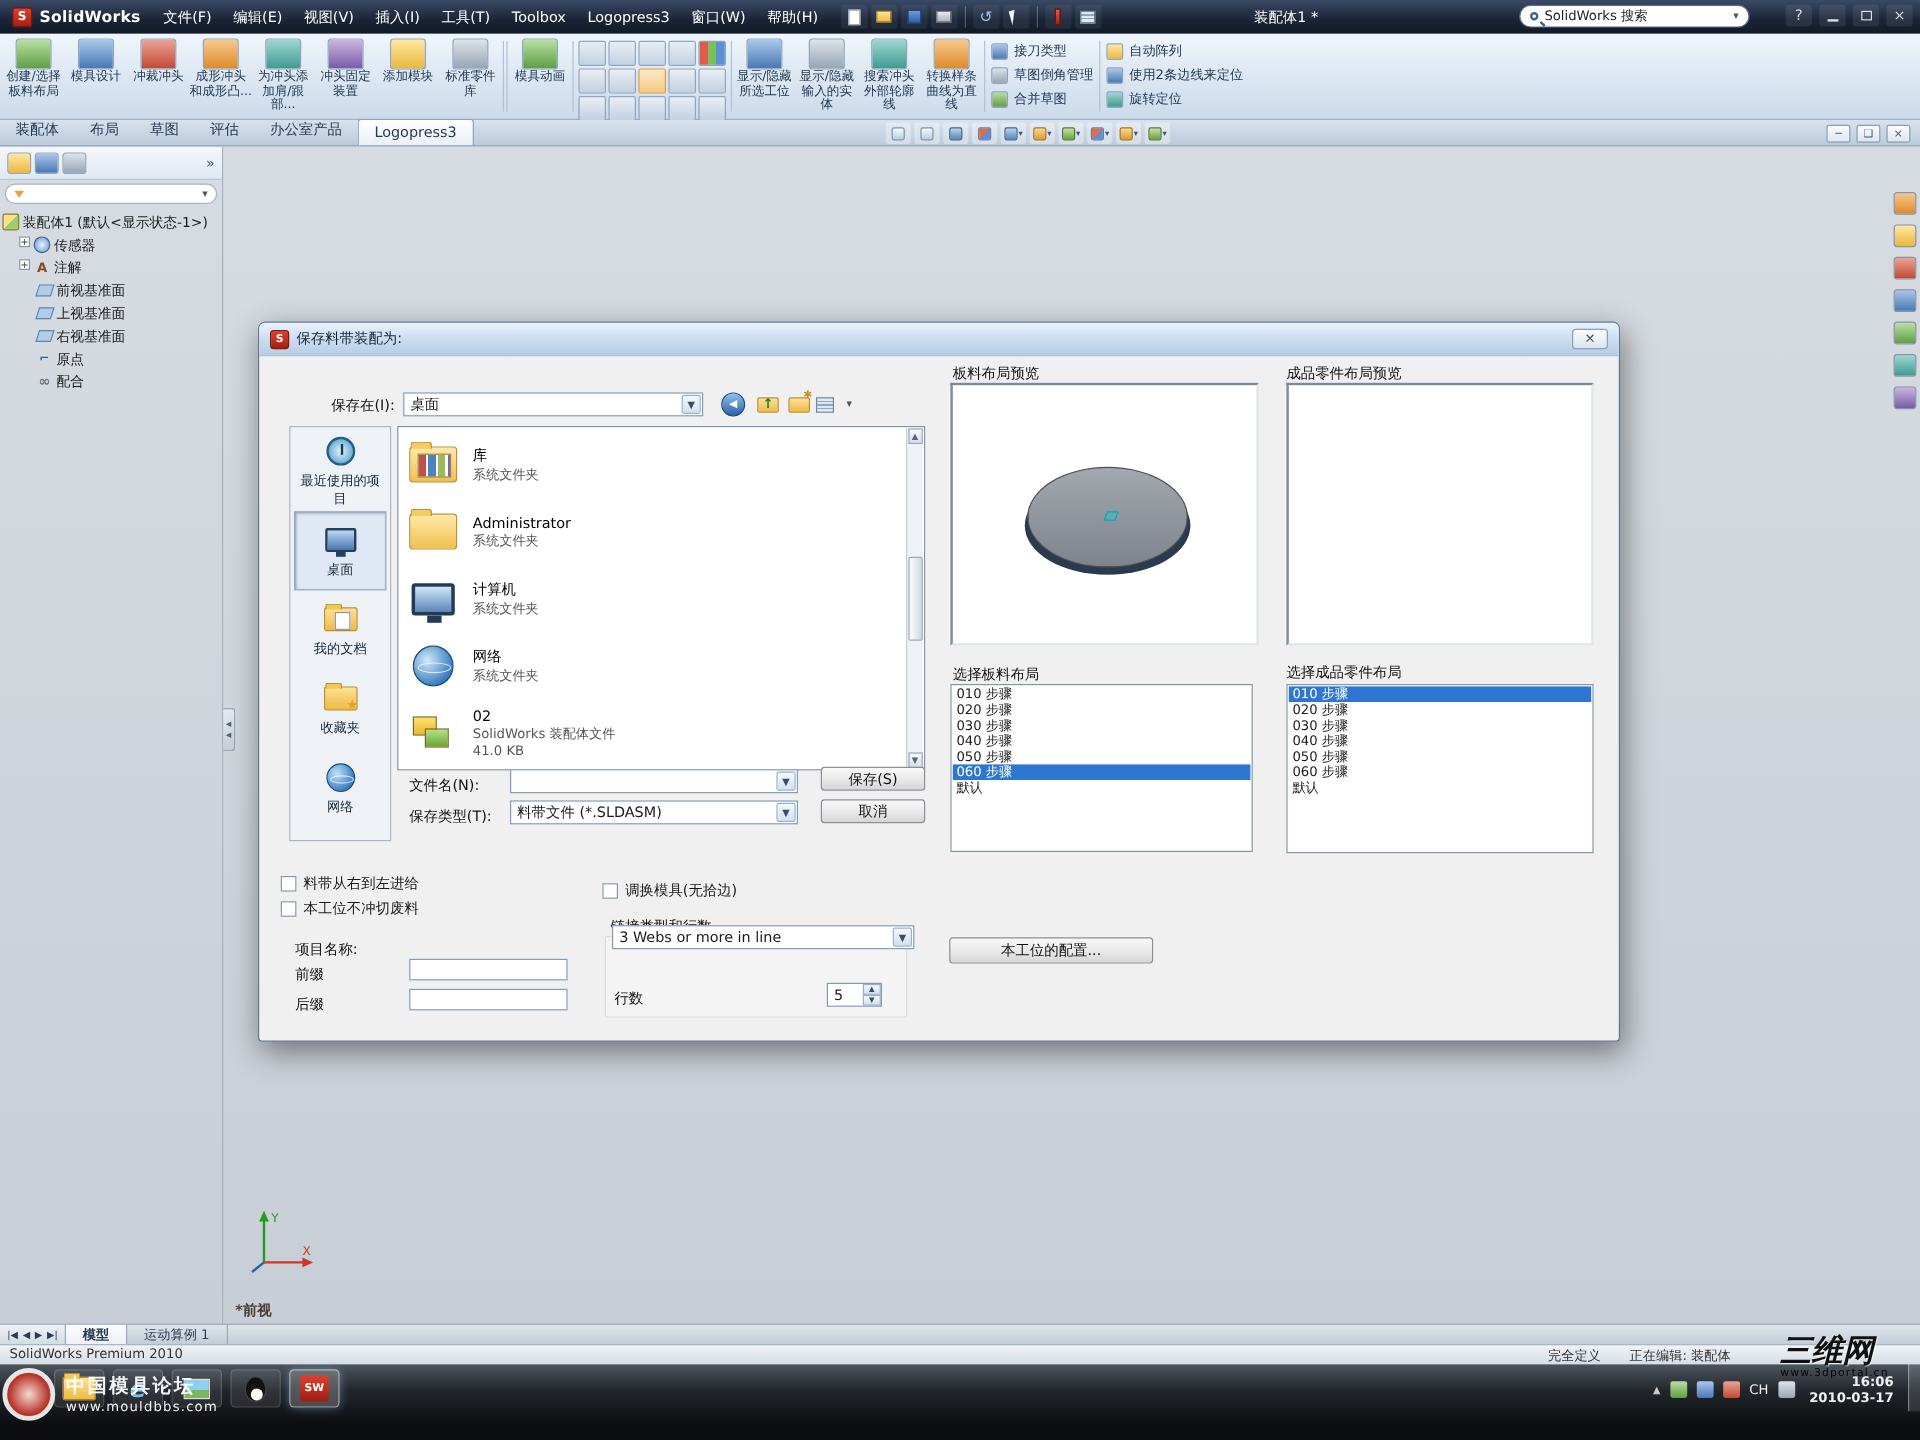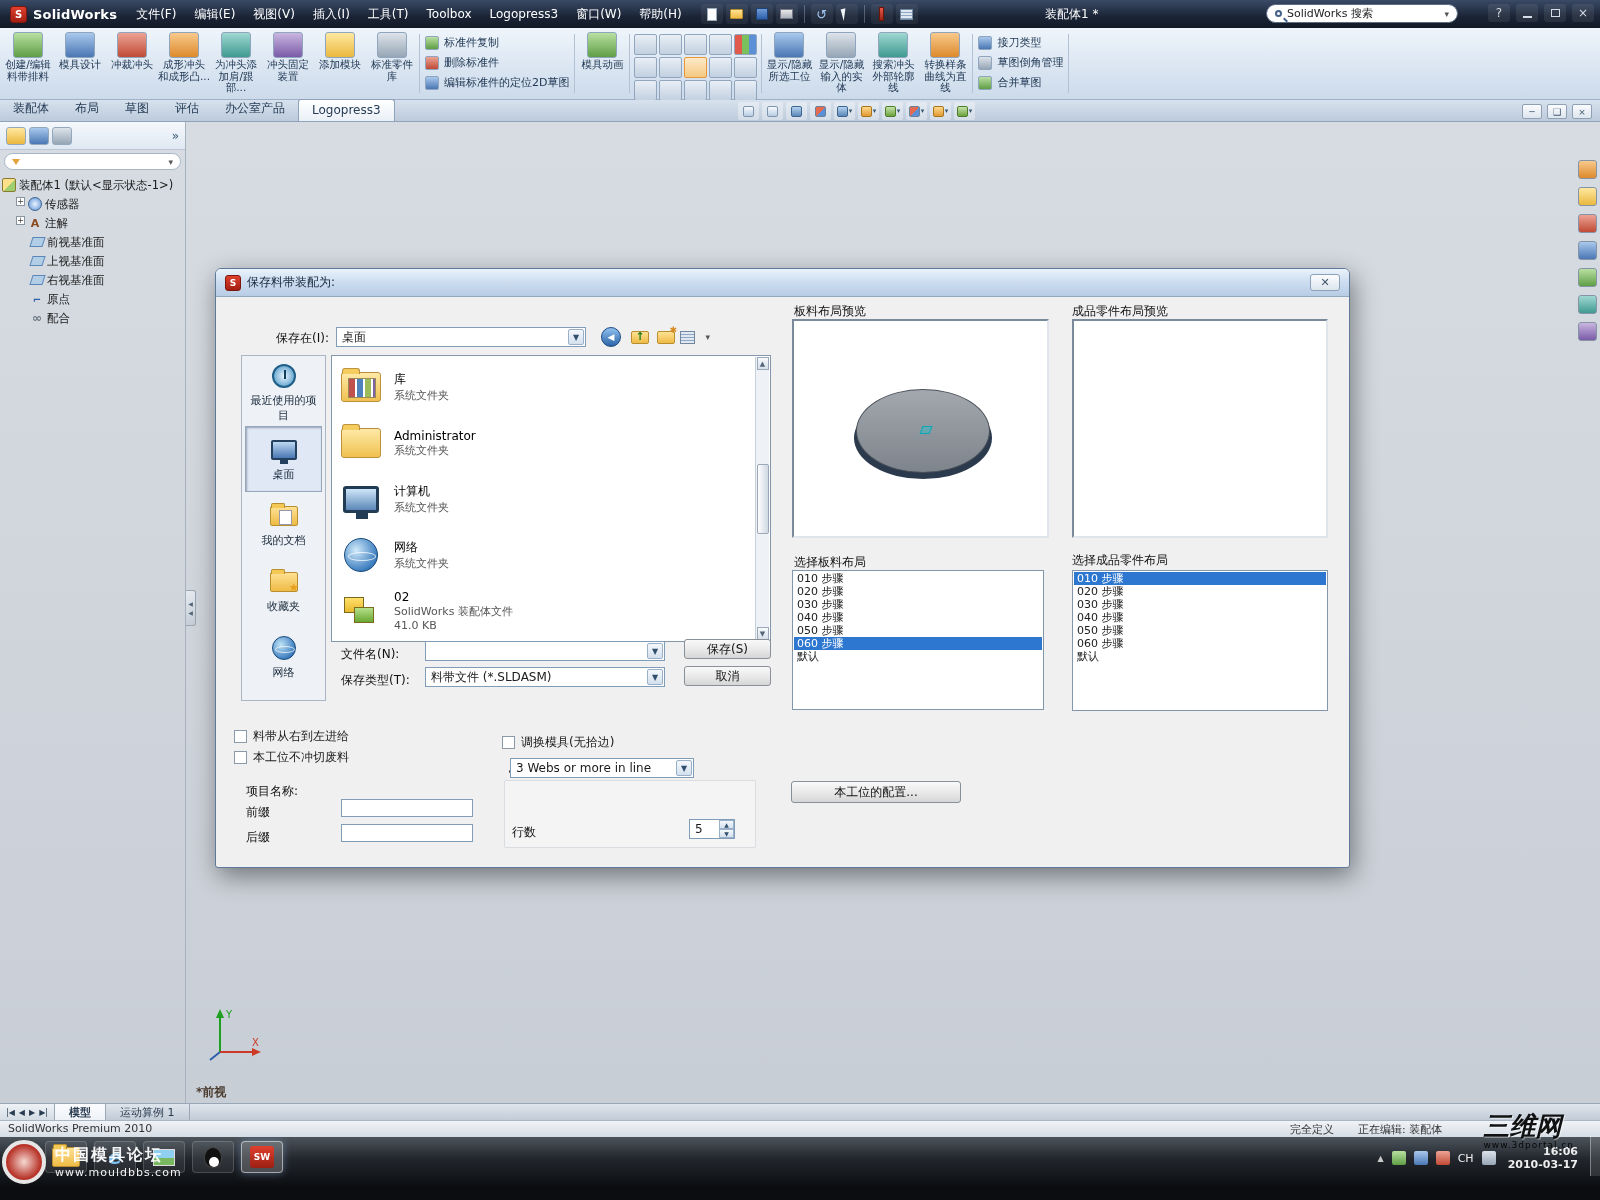--- a/index.html
+++ b/index.html
@@ -297,21 +297,21 @@
       <span class="wb">
           <i class="max-glyph"></i>
         </span>
       <span class="wb close">×</span>
     </div>
   </div>
 
   <div class="ribbon">
     <div class="rbtn">
         <span class="ric ic-g"></span>
-        <span class="rlabel">创建/编辑料带排料</span>
+        <span class="rlabel">创建/选择板料布局</span>
       </div>
     <div class="rbtn">
         <span class="ric ic-b"></span>
         <span class="rlabel">模具设计</span>
       </div>
     <div class="rbtn">
         <span class="ric ic-r"></span>
         <span class="rlabel">冲裁冲头</span>
       </div>
     <div class="rbtn">
@@ -328,34 +328,20 @@
       </div>
     <div class="rbtn">
         <span class="ric ic-y"></span>
         <span class="rlabel">添加模块</span>
       </div>
     <div class="rbtn">
         <span class="ric ic-s"></span>
         <span class="rlabel">标准零件库</span>
       </div>
     <div class="rsep"></div>
-    <div class="rcol">
-      <div class="srow">
-          <span class="sic ic-g"></span>
-          <span>标准件复制</span>
-        </div>
-      <div class="srow">
-          <span class="sic ic-r"></span>
-          <span>删除标准件</span>
-        </div>
-      <div class="srow">
-          <span class="sic ic-b"></span>
-          <span>编辑标准件的定位2D草图</span>
-        </div>
-    </div>
     <div class="rsep"></div>
     <div class="rbtn">
         <span class="ric ic-g"></span>
         <span class="rlabel">模具动画</span>
       </div>
     <div class="rsep"></div>
     <div class="mini-grid">
       <span class="mini"></span>
         <span class="mini"></span>
         <span class="mini"></span>
@@ -398,20 +384,34 @@
       <div class="srow">
           <span class="sic ic-s"></span>
           <span>草图倒角管理</span>
         </div>
       <div class="srow">
           <span class="sic ic-g"></span>
           <span>合并草图</span>
         </div>
     </div>
     <div class="rsep"></div>
+    <div class="rcol">
+      <div class="srow">
+          <span class="sic ic-y"></span>
+          <span>自动阵列</span>
+        </div>
+      <div class="srow">
+          <span class="sic ic-b"></span>
+          <span>使用2条边线来定位</span>
+        </div>
+      <div class="srow">
+          <span class="sic ic-t"></span>
+          <span>旋转定位</span>
+        </div>
+    </div>
   </div>
   <div class="ds-logo">3S</div>
 
   <div class="tabstrip">
     <span class="tab">装配体</span>
     <span class="tab">布局</span>
     <span class="tab">草图</span>
     <span class="tab">评估</span>
     <span class="tab">办公室产品</span>
     <span class="tab active">Logopress3</span>
@@ -690,21 +690,21 @@
         </div>
 
         <span class="dlabel" style="left:30px;top:486px">项目名称:</span>
         <span class="dlabel" style="left:30px;top:507px">前缀</span>
         <input class="tbox" style="left: 125px; top: 502px; width: 132px;">
         <span class="dlabel" style="left:30px;top:532px">后缀</span>
         <input class="tbox" style="left: 125px; top: 527px; width: 132px;">
 
         <span class="dlabel" style="left:293px;top:467px">链接类型和行数</span>
         <div class="etched" style="left:288px;top:483px;width:252px;height:68px"></div>
-        <div class="combo" style="left:294px;top:461px;width:184px">
+        <div class="combo" style="left:294px;top:474px;width:252px">
           <span>3 Webs or more in line</span>
             <span class="arr">▼</span>
         </div>
         <span class="dlabel" style="left:296px;top:527px">行数</span>
         <div class="spin" style="left:473px;top:522px">
           <span class="spin-val">5</span>
           <span class="spin-btns">
               <i>▲</i>
               <i>▼</i>
             </span>

